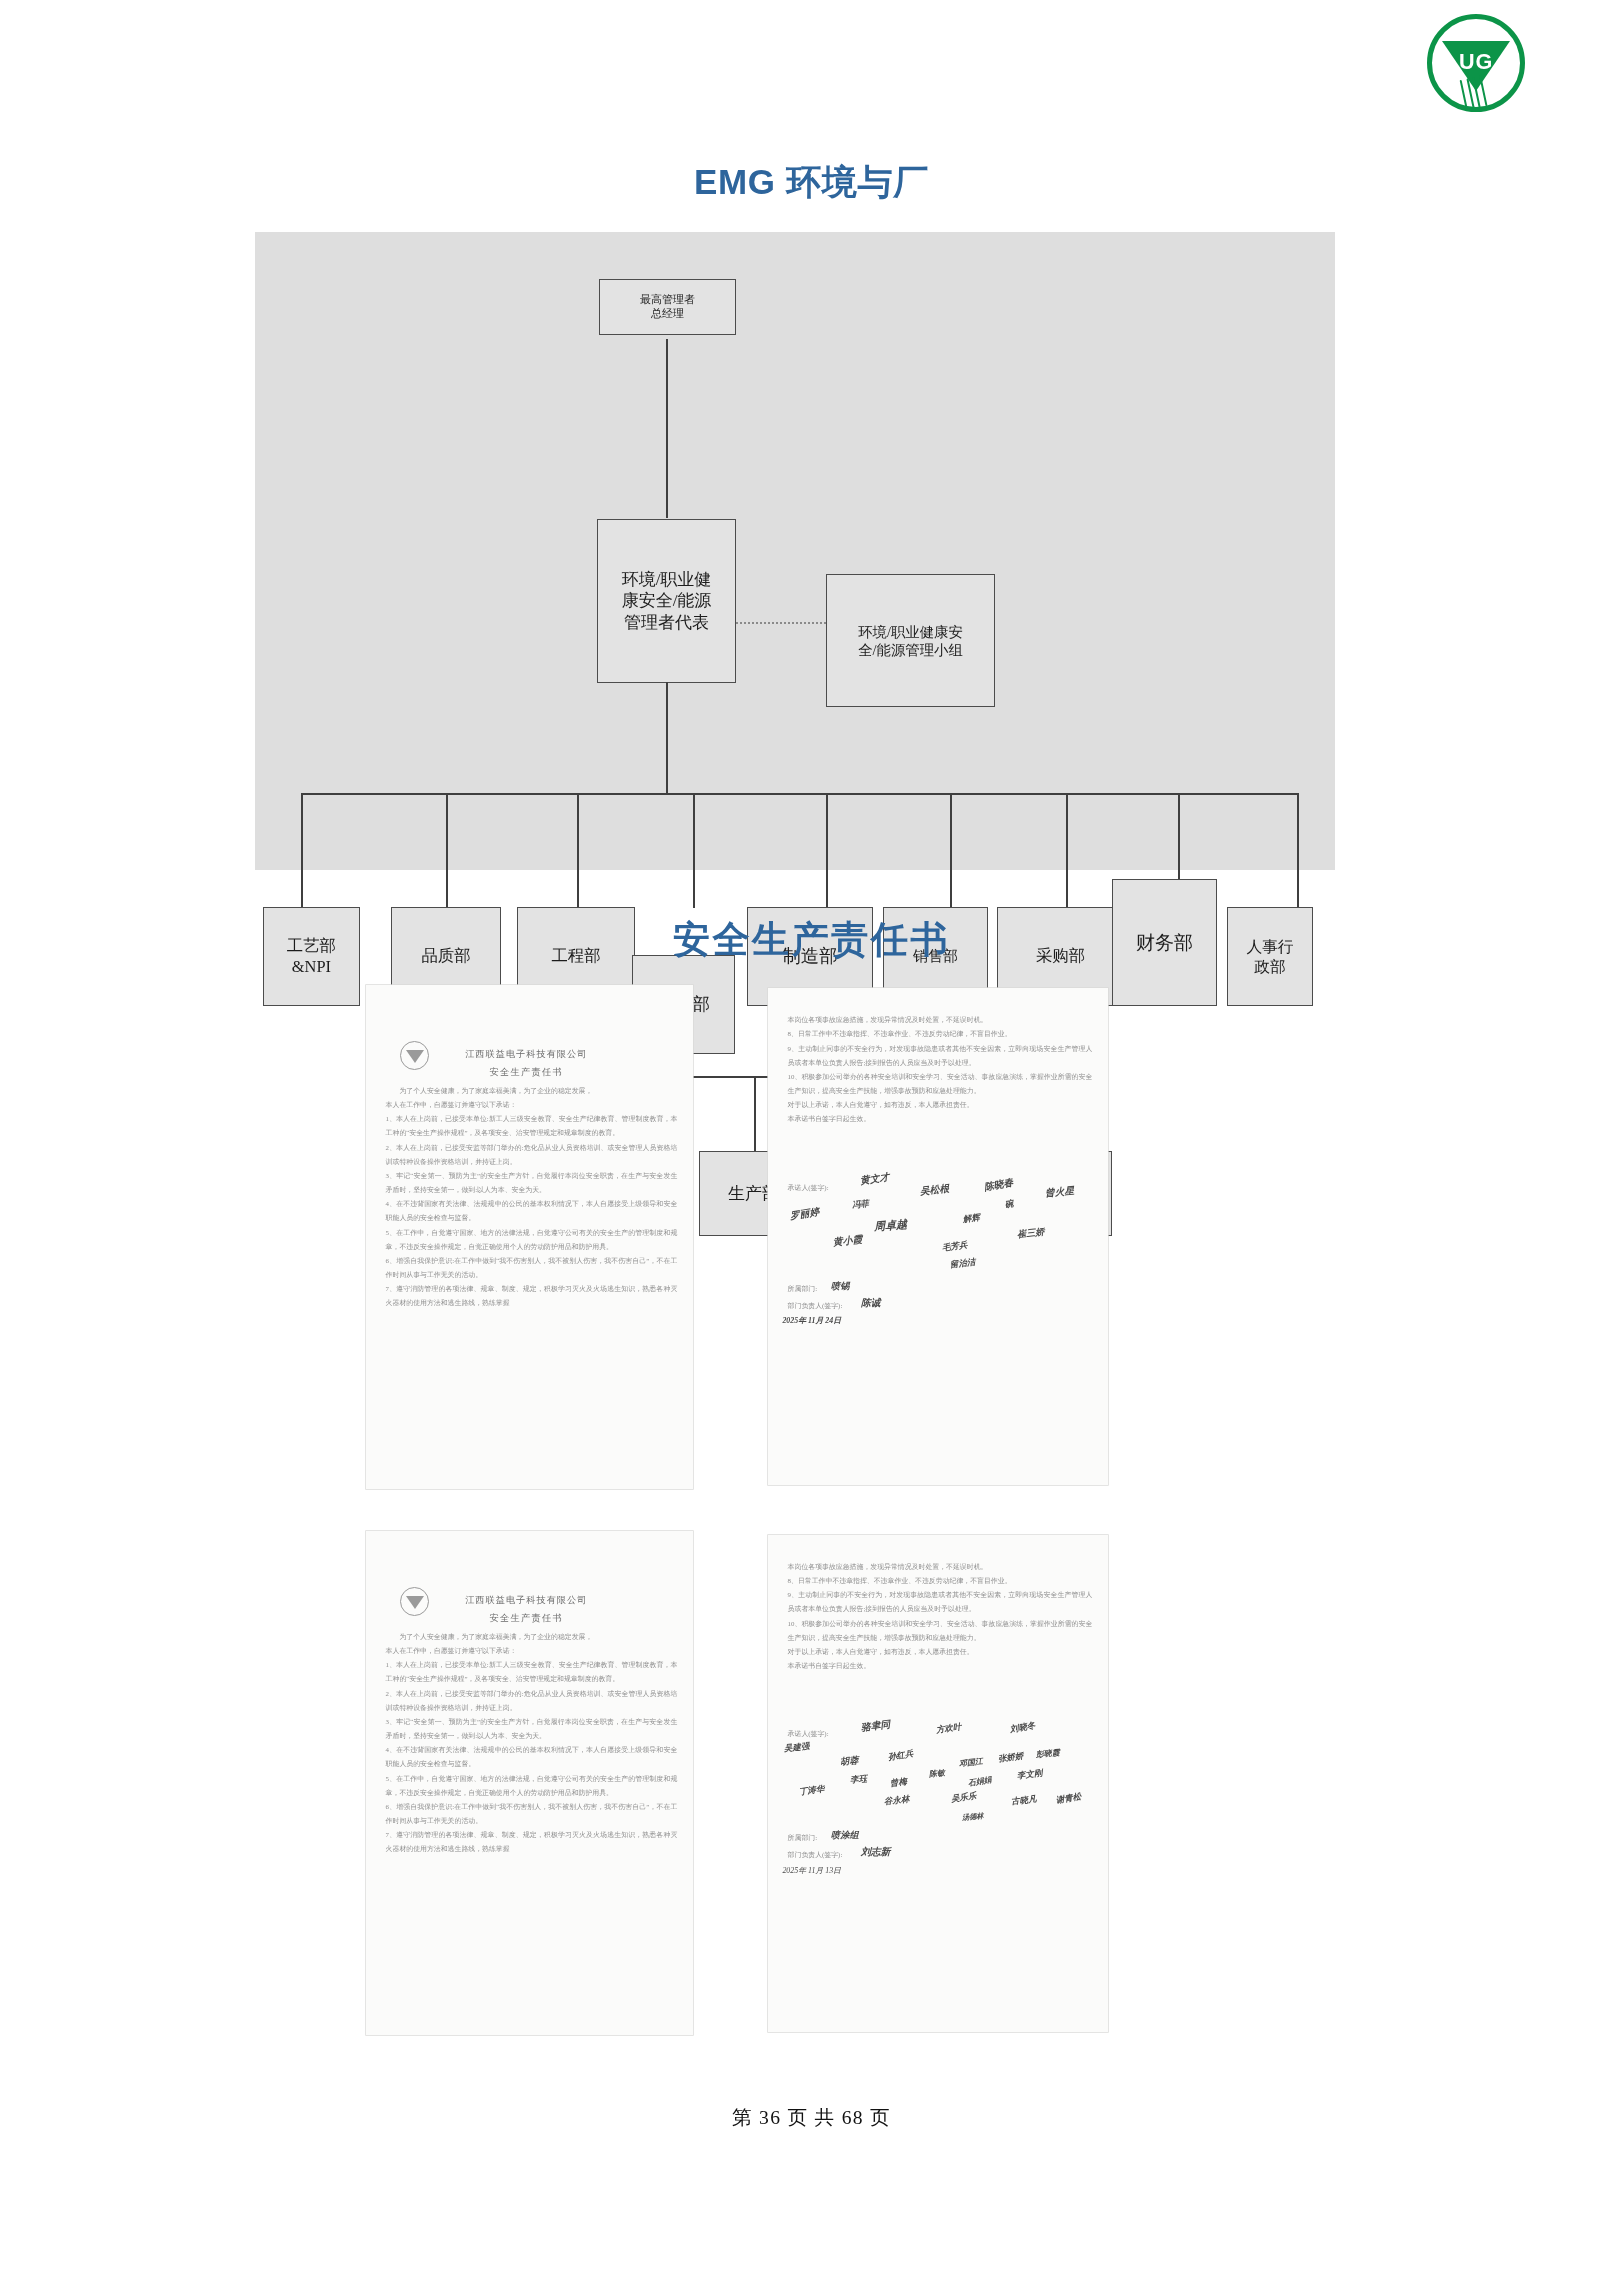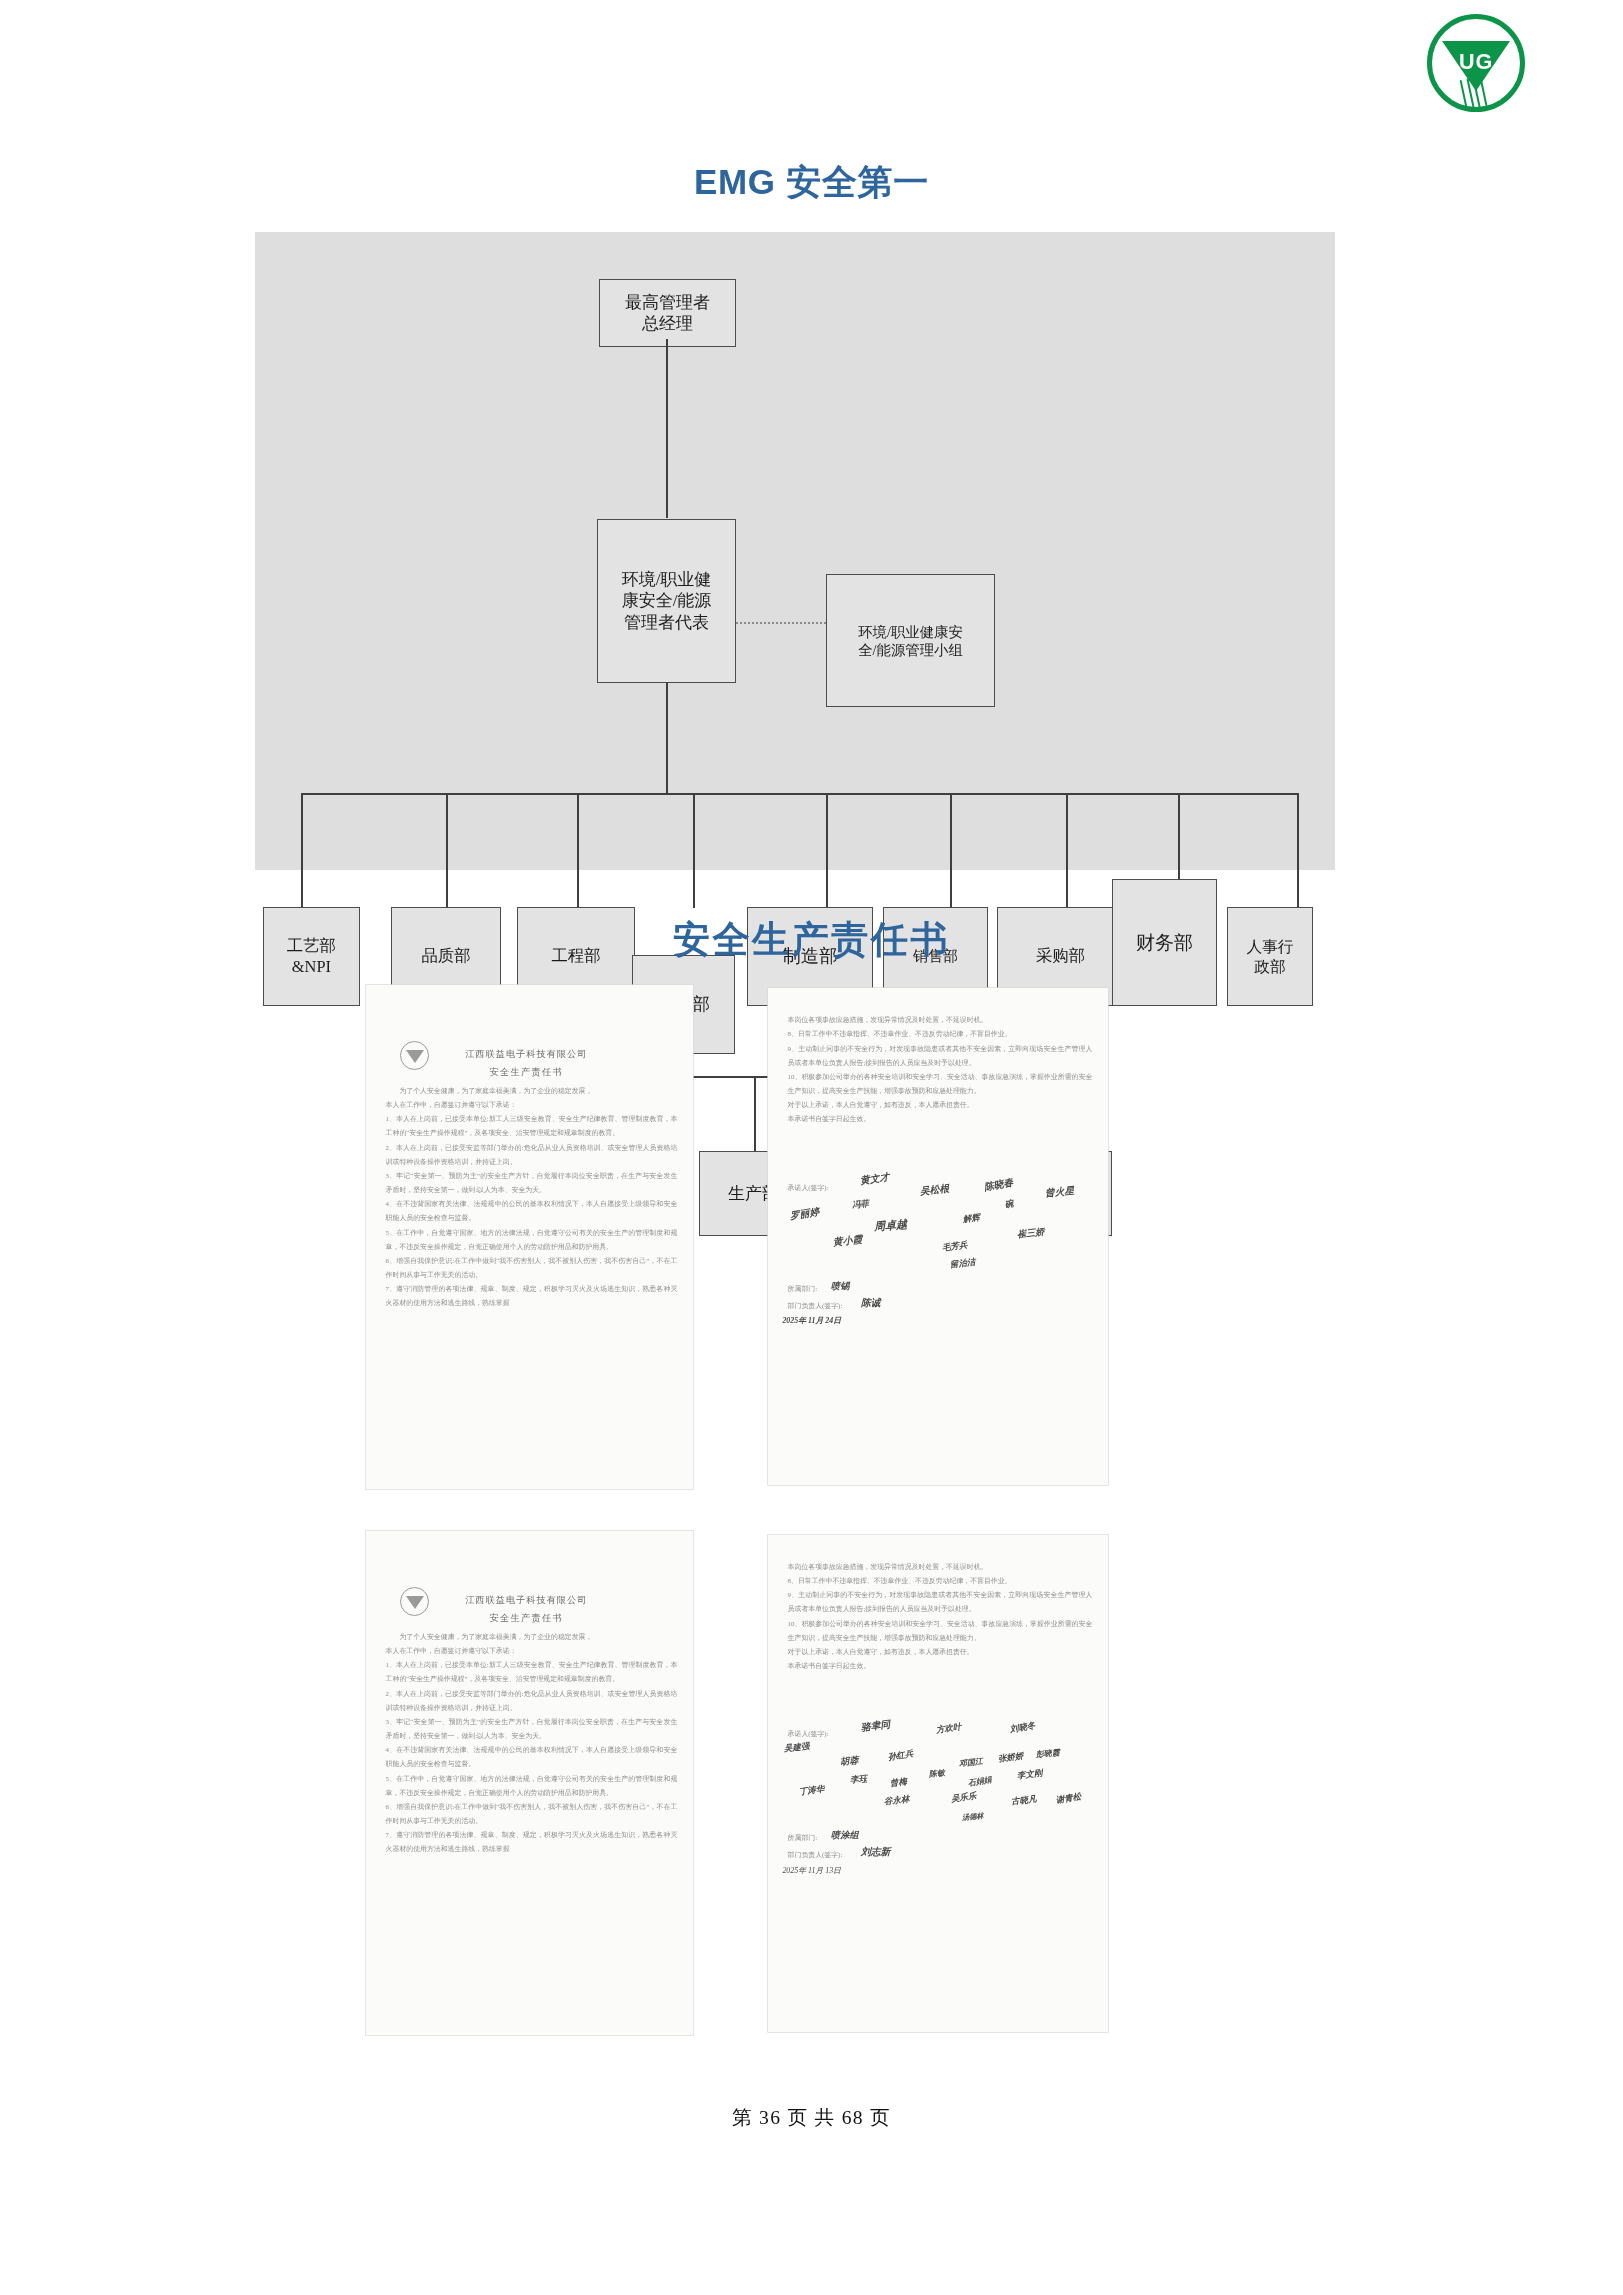--- a/index.html
+++ b/index.html
@@ -139,25 +139,25 @@
     <div class="logo-ug">UG</div>
     <div class="logo-harp">
       <i style="left:1.3px;"></i>
         <i style="left:7.9px;"></i>
         <i style="left:14.4px;"></i>
         <i style="left:21px;"></i>
     </div>
   </div>
 </div>
 
-<div class="title" id="title-org">EMG 安全第一</div>
+<div class="title" id="title-org">EMG 环境与厂</div>
 
 <div id="org-chart">
 
-  <div class="node" style="left:344px;top:47px;width:137px;height:68px;font-size:17px;">最高管理者
+  <div class="node" style="left:344px;top:47px;width:137px;height:56px;font-size:11px;">最高管理者
 总经理</div>
 
   <div class="lnk v" style="left:411px;top:107px;height:179px;"></div>
 
   <div class="node" style="left:342px;top:287px;width:139px;height:164px;font-size:17px;">环境/职业健
 康安全/能源
 管理者代表</div>
 
   <div class="node" style="left:571px;top:342px;width:169px;height:133px;font-size:14.4px;">环境/职业健康安
 全/能源管理小组</div>

